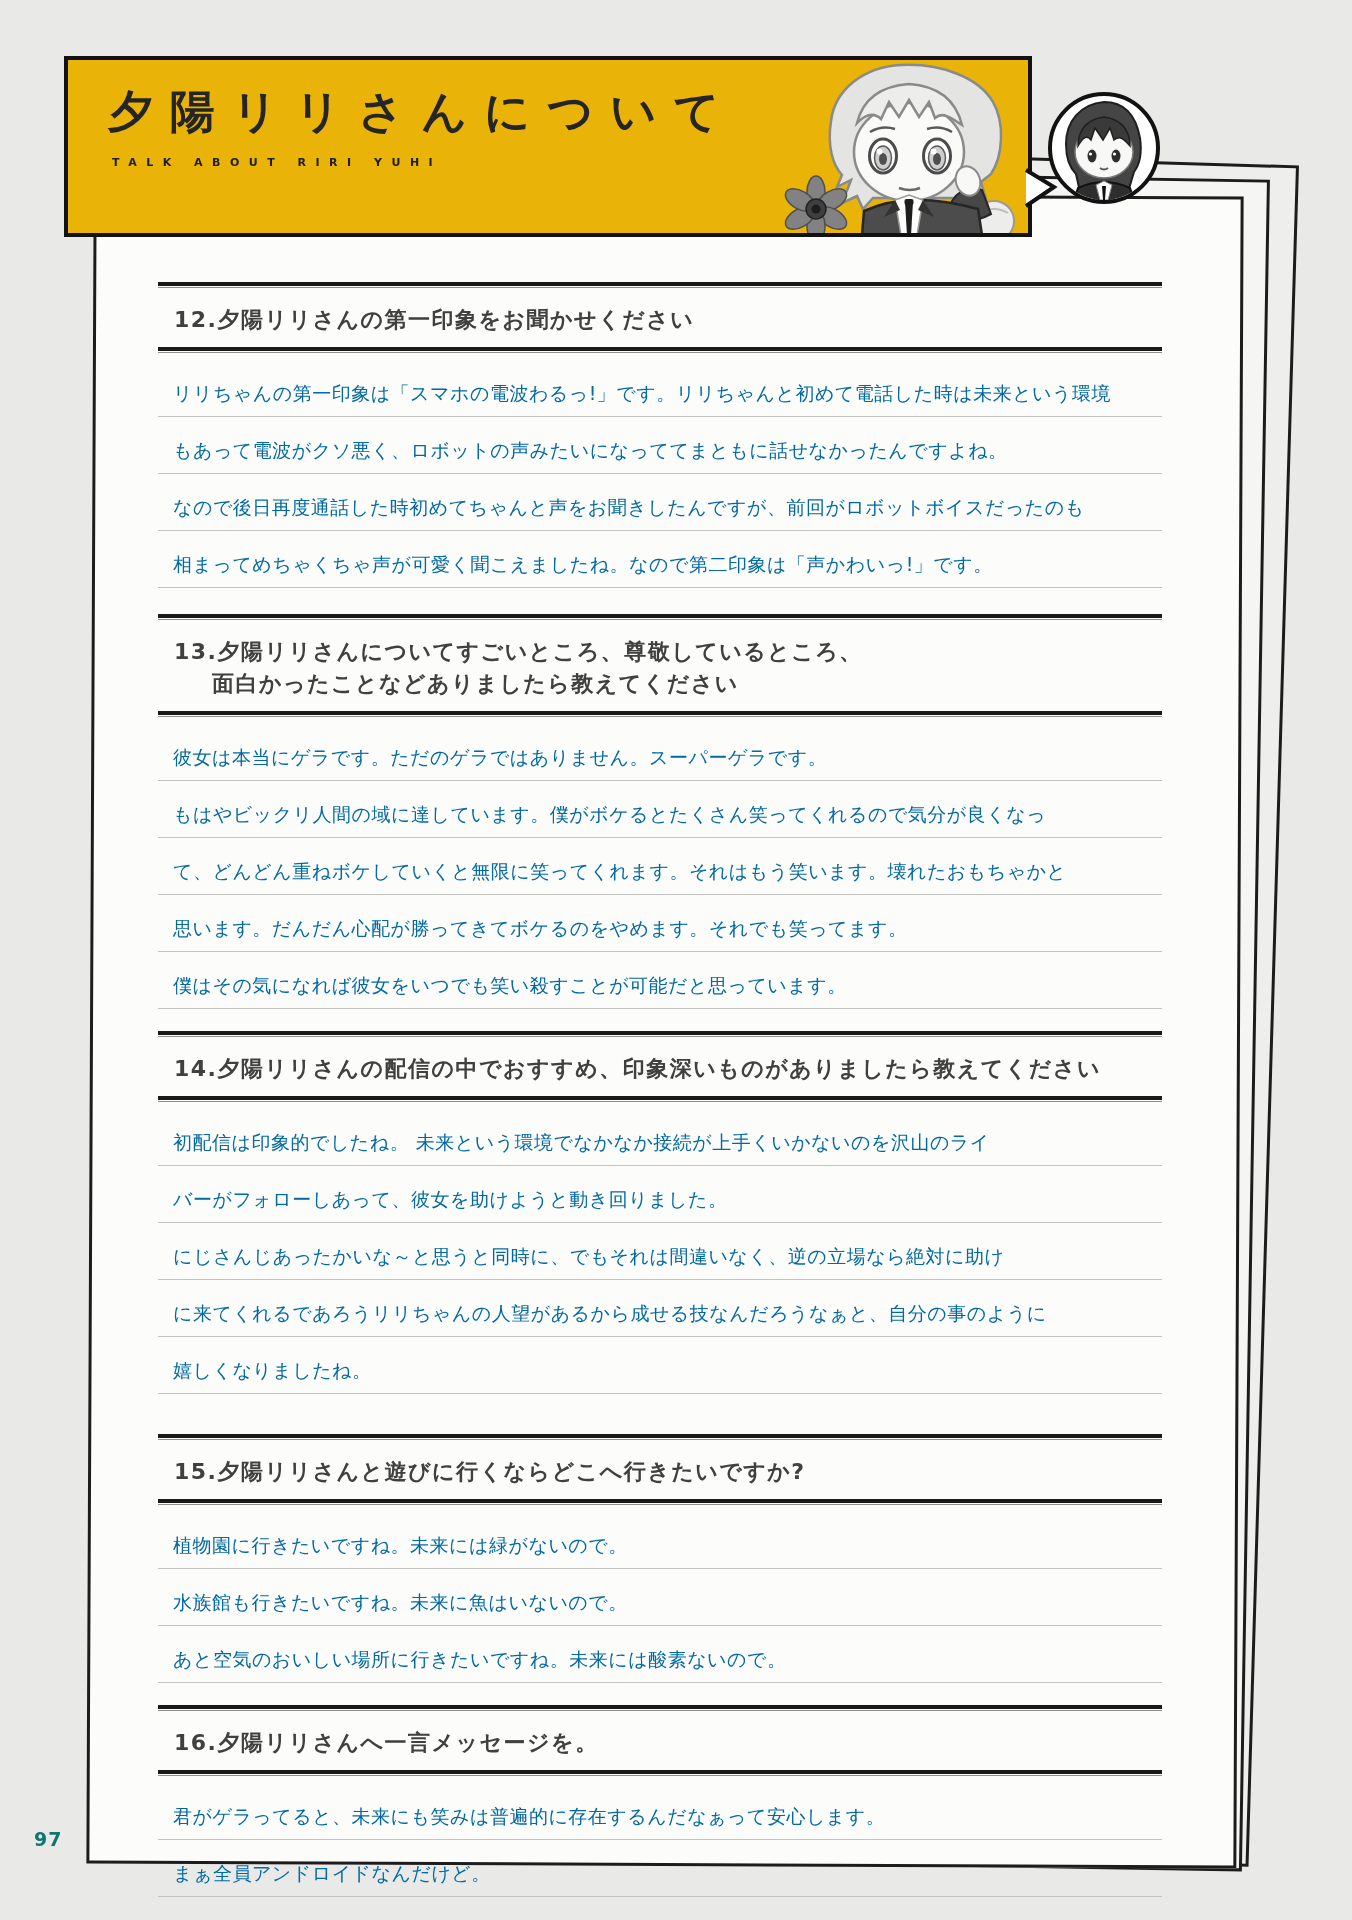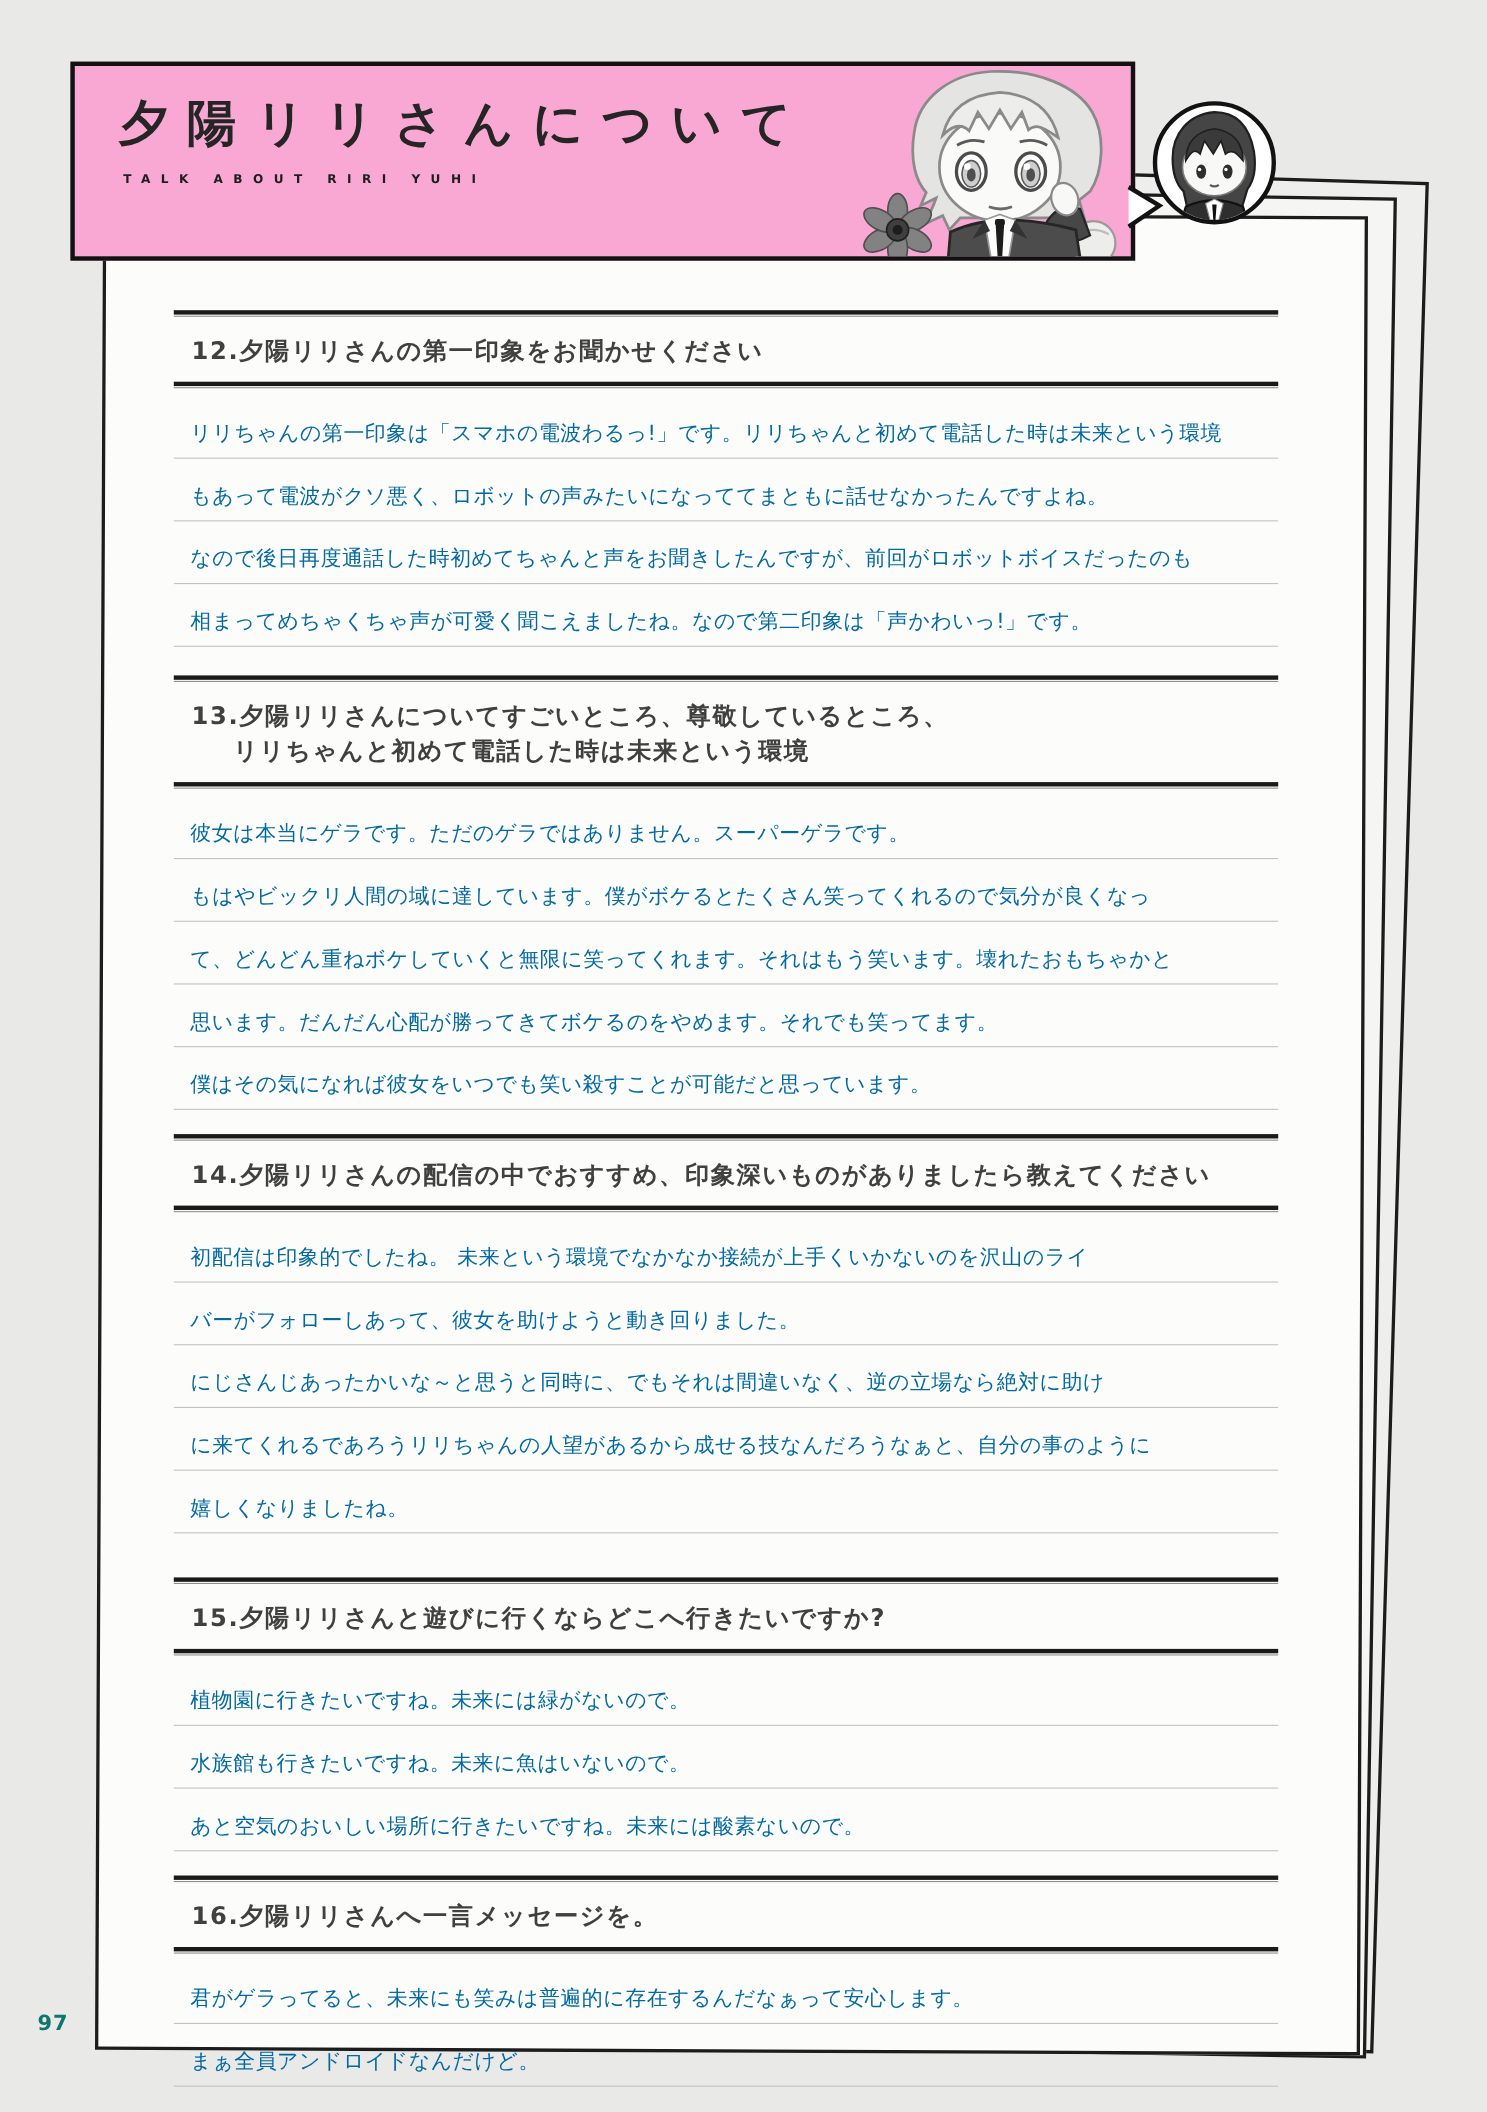--- a/index.html
+++ b/index.html
@@ -11,21 +11,21 @@
   }
   
   .sheet{position:absolute;box-sizing:border-box;background:#f2f2f1;border:3px solid #1c1c1c;}
   .sheet-3{left:122px;top:148px;width:1152px;height:1702px;transform:rotate(1.7deg);background:#eeeeec;z-index:1;}
   .sheet-2{left:106px;top:170px;width:1150px;height:1692px;transform:rotate(0.95deg);background:#f5f5f3;z-index:2;}
   .sheet-main{left:90px;top:194px;width:1150px;height:1672px;transform:rotate(0.25deg);background:#fcfcfb;z-index:3;}
 
   
   .header-box{
     position:absolute;left:64px;top:56px;width:968px;height:181px;
-    background:#f9a8d4;border:4px solid #121212;box-sizing:border-box;
+    background:#eab308;border:4px solid #121212;box-sizing:border-box;
     z-index:6;overflow:hidden;
   }
   .header-title{
     position:absolute;left:40px;top:22px;
     font-size:45px;font-weight:bold;color:#252525;letter-spacing:17px;white-space:nowrap;
   }
   .header-subtitle{
     position:absolute;left:44px;top:96px;
     font-size:11px;font-weight:bold;color:#1e1e1e;letter-spacing:9.5px;white-space:nowrap;
   }
@@ -84,21 +84,21 @@
       <div class="ans">リリちゃんの第一印象は「スマホの電波わるっ!」です。リリちゃんと初めて電話した時は未来という環境</div>
       <div class="ans">もあって電波がクソ悪く、ロボットの声みたいになっててまともに話せなかったんですよね。</div>
       <div class="ans">なので後日再度通話した時初めてちゃんと声をお聞きしたんですが、前回がロボットボイスだったのも</div>
       <div class="ans">相まってめちゃくちゃ声が可愛く聞こえましたね。なので第二印象は「声かわいっ!」です。</div>
     </section>
 
     <section class="qa">
       <div class="q-rule"></div>
       <div class="q-block">
         <div class="q-line">13.夕陽リリさんについてすごいところ、尊敬しているところ、</div>
-        <div class="q-line cont">リリちゃんと初めて電話した時は未来という環境</div>
+        <div class="q-line cont">面白かったことなどありましたら教えてください</div>
       </div>
       <div class="q-rule"></div>
       <div class="ans">彼女は本当にゲラです。ただのゲラではありません。スーパーゲラです。</div>
       <div class="ans">もはやビックリ人間の域に達しています。僕がボケるとたくさん笑ってくれるので気分が良くなっ</div>
       <div class="ans">て、どんどん重ねボケしていくと無限に笑ってくれます。それはもう笑います。壊れたおもちゃかと</div>
       <div class="ans">思います。だんだん心配が勝ってきてボケるのをやめます。それでも笑ってます。</div>
       <div class="ans">僕はその気になれば彼女をいつでも笑い殺すことが可能だと思っています。</div>
     </section>
 
     <section class="qa gap-md">

